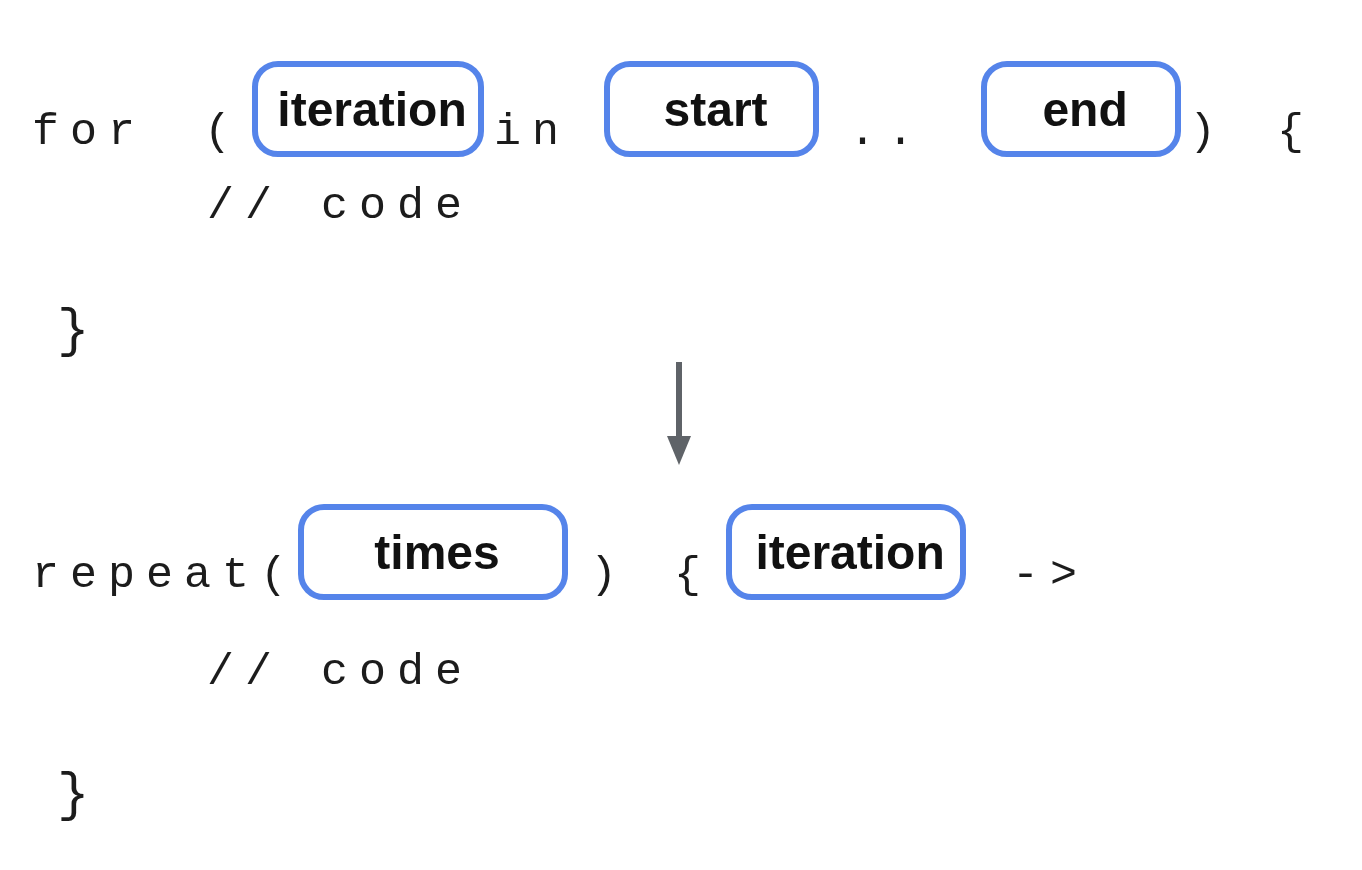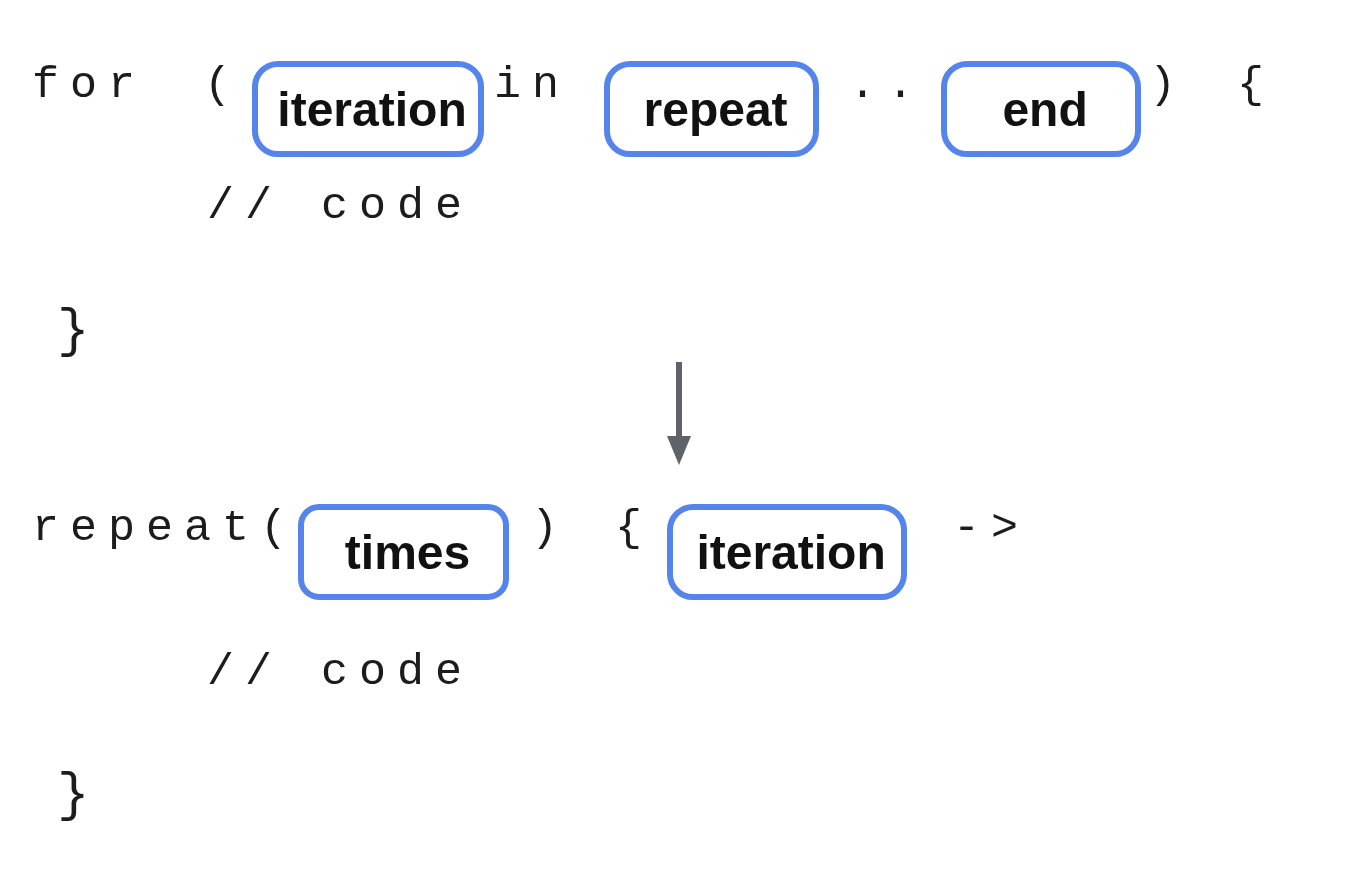--- a/index.html
+++ b/index.html
@@ -7,21 +7,21 @@
     position: relative;
     width: 1362px;
     height: 870px;
     background: #ffffff;
     overflow: hidden;
     font-family: "Liberation Sans", sans-serif;
   }
   .code-row {
     position: absolute;
     display: flex;
-    align-items: flex-start;
+    align-items: flex-end;
     white-space: pre;
   }
   .code {
     font-family: "Liberation Mono", "DejaVu Sans Mono", monospace;
     font-size: 45px;
     font-weight: 400;
     letter-spacing: 11px;
     color: #1c1c1c;
     line-height: 1.1;
   }
@@ -56,22 +56,22 @@
   .line-for     { top: 61px;  left: 32px;  height: 96px; }
   .line-comment1{ top: 182px; left: 207px; }
   .line-brace1  { top: 302px; left: 57px;  }
   .arrow-wrap   { position: absolute; top: 362px; left: 667px; width: 24px; height: 103px; }
   .line-repeat  { top: 504px; left: 32px;  height: 96px; }
   .line-comment2{ top: 648px; left: 207px; }
   .line-brace2  { top: 766px; left: 57px;  }
 
   .w-iter1  { width: 232px; }
   .w-start  { width: 215px; }
-  .w-end    { width: 200px; }
-  .w-times  { width: 211px; border-radius: 21px; }
+  .w-end    { width: 200px; margin-left: 40px; }
+  .w-times  { width: 270px; }
   .w-iter2  { width: 240px; }
 
   .mr-for   { margin-right: 58px; }
   .mr-paren1{ margin-right: 10px; }
   .mr-box1  { margin-right: 10px; }
   .mr-in    { margin-right: 34px; }
   .mr-start { margin-right: 30px; }
   .mr-dots  { margin-right: 16px; }
   .mr-end   { margin-right: 8px;  }
   .mr-cparen{ margin-right: 50px; }
@@ -88,21 +88,21 @@
 <div class="canvas">
 
   <div class="code-row line-for">
     <span class="code mr-for">for</span>
     <span class="code mr-paren1">(</span>
     <span class="param-box w-iter1 mr-box1">
       <span class="param-label">iteration</span>
     </span>
     <span class="code mr-in">in</span>
     <span class="param-box w-start mr-start">
-      <span class="param-label">repeat</span>
+      <span class="param-label">start</span>
     </span>
     <span class="code mr-dots">..</span>
     <span class="param-box w-end mr-end">
       <span class="param-label">end</span>
     </span>
     <span class="code mr-cparen">)</span>
     <span class="code">{</span>
   </div>
 
   <div class="solo line-comment1">

